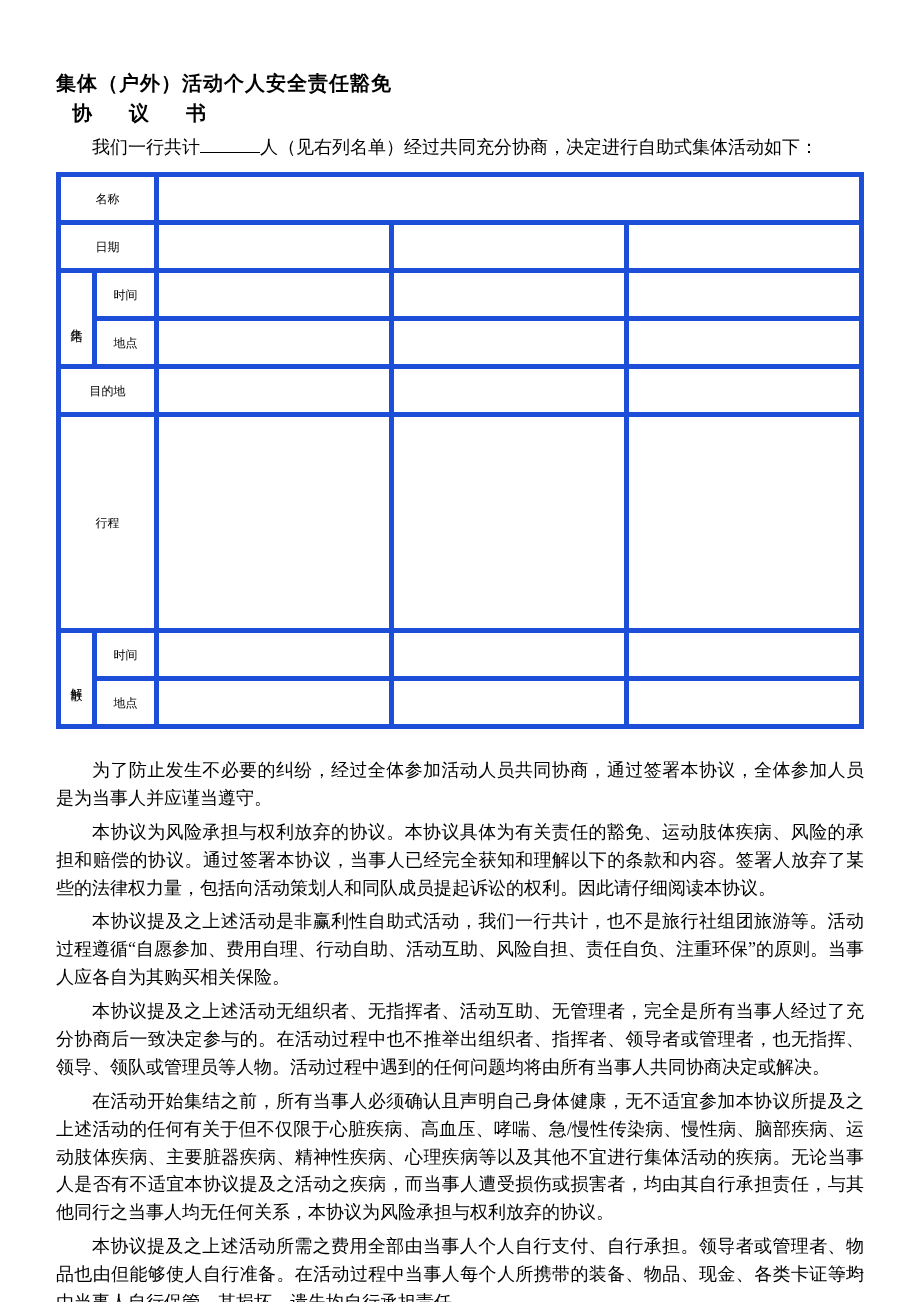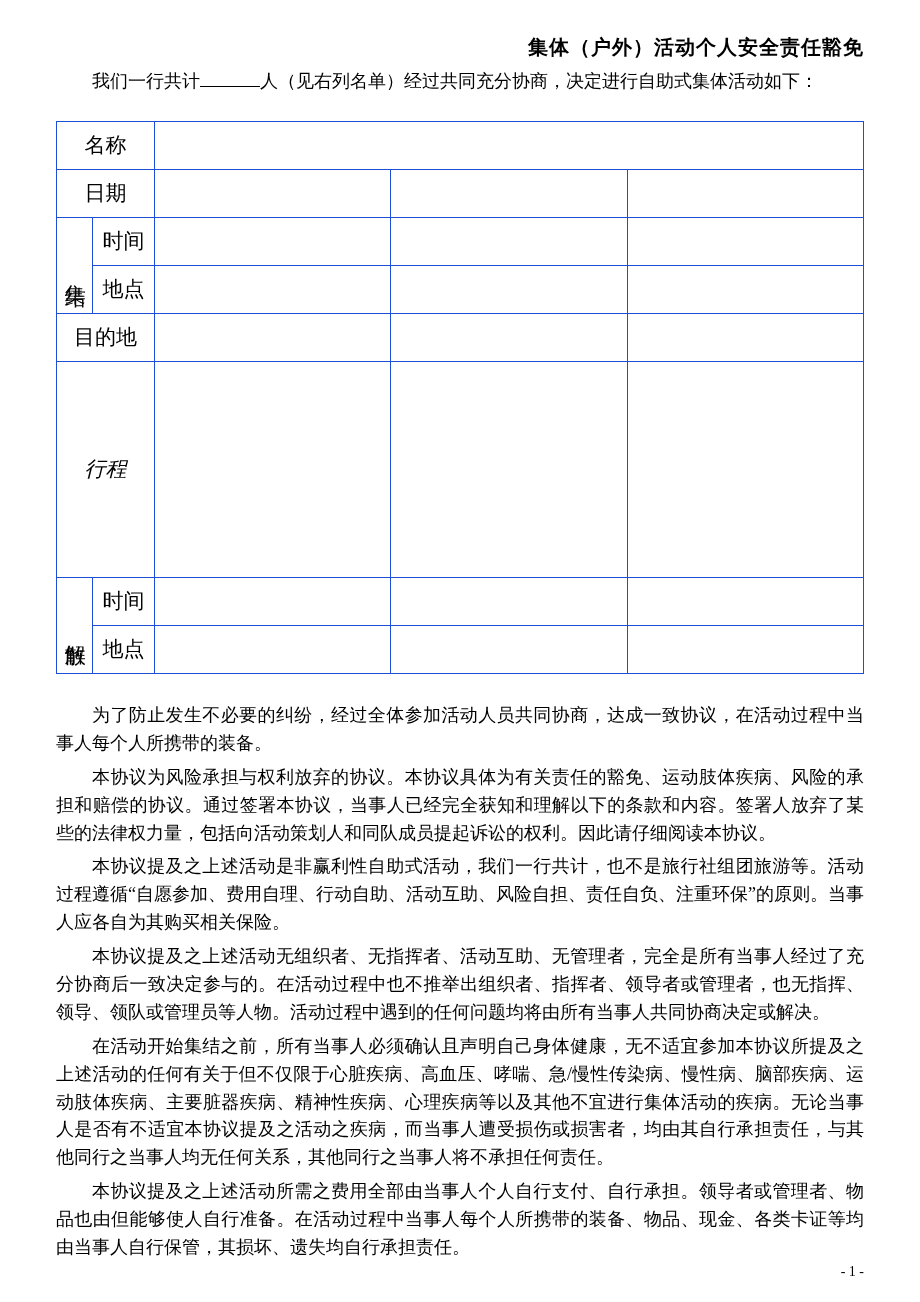--- a/index.html
+++ b/index.html
@@ -7,86 +7,87 @@
       background: #fff;
       font-family: "SimSun", "宋体", serif;
       width: 920px;
       height: 1302px;
       position: relative;
       padding: 32px 56px 40px 56px;
       color: #000;
       font-size: 18px;
       line-height: 1.5;
     }
-    .title-block { text-align: right; margin-bottom: 6px; }
+    .title-block { text-align: left; margin-bottom: 6px; margin-top: 36px; }
     .title-line {
       font-weight: bold;
       font-size: 20px;
       letter-spacing: 1px;
     }
     .title-line2 {
       font-weight: bold;
       font-size: 20px;
       letter-spacing: 16px;
       padding-left: 16px;
     }
     .intro {
       text-indent: 2em;
-      margin-bottom: 26px;
+      margin-bottom: 11px;
     }
     .blank {
       display: inline-block;
       border-bottom: 1px solid #000;
       min-width: 60px;
       vertical-align: baseline;
       height: 1em;
     }
     table.grid {
       border-collapse: collapse;
       width: 100%;
       margin-bottom: 28px;
       table-layout: fixed;
     }
     table.grid td {
-      border: 1px solid #1d4ed8;
-      font-size: 21px;
+      border: 5px solid #1d4ed8;
+      font-size: 12px;
       text-align: center;
       vertical-align: middle;
       padding: 0;
     }
     .vcol { width: 36px; }
     .vtext {
       writing-mode: vertical-rl;
       text-orientation: upright;
       letter-spacing: 2px;
       display: inline-block;
     }
     .lblcol { width: 62px; }
     .widelbl { width: 98px; }
     .h-row td { height: 48px; }
-    .h-row-itin td { height: 216px; font-style: italic; }
+    .h-row-itin td { height: 216px; }
     .para {
       text-indent: 2em;
       text-align: justify;
       margin-bottom: 6px;
       line-height: 1.55;
     }
     .pagefoot {
       position: absolute;
       bottom: 20px;
       right: 56px;
       font-size: 14px;
       color: #000;
     }
   </style>
 </head>
 <body>
 
   <div class="title-block">
     <div class="title-line">集体（户外）活动个人安全责任豁免</div>
+    <div class="title-line2">协  议  书</div>
   </div>
 
   <div class="intro">
     <span>我们一行共计</span><span class="blank"></span><span>人（见右列名单）经过共同充分协商，决定进行自助式集体活动如下：</span>
   </div>
 
   <table class="grid">
     <colgroup>
       <col class="vcol">
       <col class="lblcol">
@@ -139,20 +140,20 @@
     </tr>
     <tr class="h-row">
       <td>地点</td>
       <td></td>
       <td></td>
       <td></td>
     </tr>
   </tbody>
   </table>
 
-  <p class="para">为了防止发生不必要的纠纷，经过全体参加活动人员共同协商，达成一致协议，在活动过程中当事人每个人所携带的装备。</p>
+  <p class="para">为了防止发生不必要的纠纷，经过全体参加活动人员共同协商，通过签署本协议，全体参加人员是为当事人并应谨当遵守。</p>
   <p class="para">本协议为风险承担与权利放弃的协议。本协议具体为有关责任的豁免、运动肢体疾病、风险的承担和赔偿的协议。通过签署本协议，当事人已经完全获知和理解以下的条款和内容。签署人放弃了某些的法律权力量，包括向活动策划人和同队成员提起诉讼的权利。因此请仔细阅读本协议。</p>
   <p class="para">本协议提及之上述活动是非赢利性自助式活动，我们一行共计，也不是旅行社组团旅游等。活动过程遵循“自愿参加、费用自理、行动自助、活动互助、风险自担、责任自负、注重环保”的原则。当事人应各自为其购买相关保险。</p>
   <p class="para">本协议提及之上述活动无组织者、无指挥者、活动互助、无管理者，完全是所有当事人经过了充分协商后一致决定参与的。在活动过程中也不推举出组织者、指挥者、领导者或管理者，也无指挥、领导、领队或管理员等人物。活动过程中遇到的任何问题均将由所有当事人共同协商决定或解决。</p>
-  <p class="para">在活动开始集结之前，所有当事人必须确认且声明自己身体健康，无不适宜参加本协议所提及之上述活动的任何有关于但不仅限于心脏疾病、高血压、哮喘、急/慢性传染病、慢性病、脑部疾病、运动肢体疾病、主要脏器疾病、精神性疾病、心理疾病等以及其他不宜进行集体活动的疾病。无论当事人是否有不适宜本协议提及之活动之疾病，而当事人遭受损伤或损害者，均由其自行承担责任，与其他同行之当事人均无任何关系，其他同行之当事人将不承担任何责任。</p>
+  <p class="para">在活动开始集结之前，所有当事人必须确认且声明自己身体健康，无不适宜参加本协议所提及之上述活动的任何有关于但不仅限于心脏疾病、高血压、哮喘、急/慢性传染病、慢性病、脑部疾病、运动肢体疾病、主要脏器疾病、精神性疾病、心理疾病等以及其他不宜进行集体活动的疾病。无论当事人是否有不适宜本协议提及之活动之疾病，而当事人遭受损伤或损害者，均由其自行承担责任，与其他同行之当事人均无任何关系，本协议为风险承担与权利放弃的协议。</p>
   <p class="para">本协议提及之上述活动所需之费用全部由当事人个人自行支付、自行承担。领导者或管理者、物品也由但能够使人自行准备。在活动过程中当事人每个人所携带的装备、物品、现金、各类卡证等均由当事人自行保管，其损坏、遗失均自行承担责任。</p>
 
   <div class="pagefoot">- 1 -</div>
 
 </body></html>

